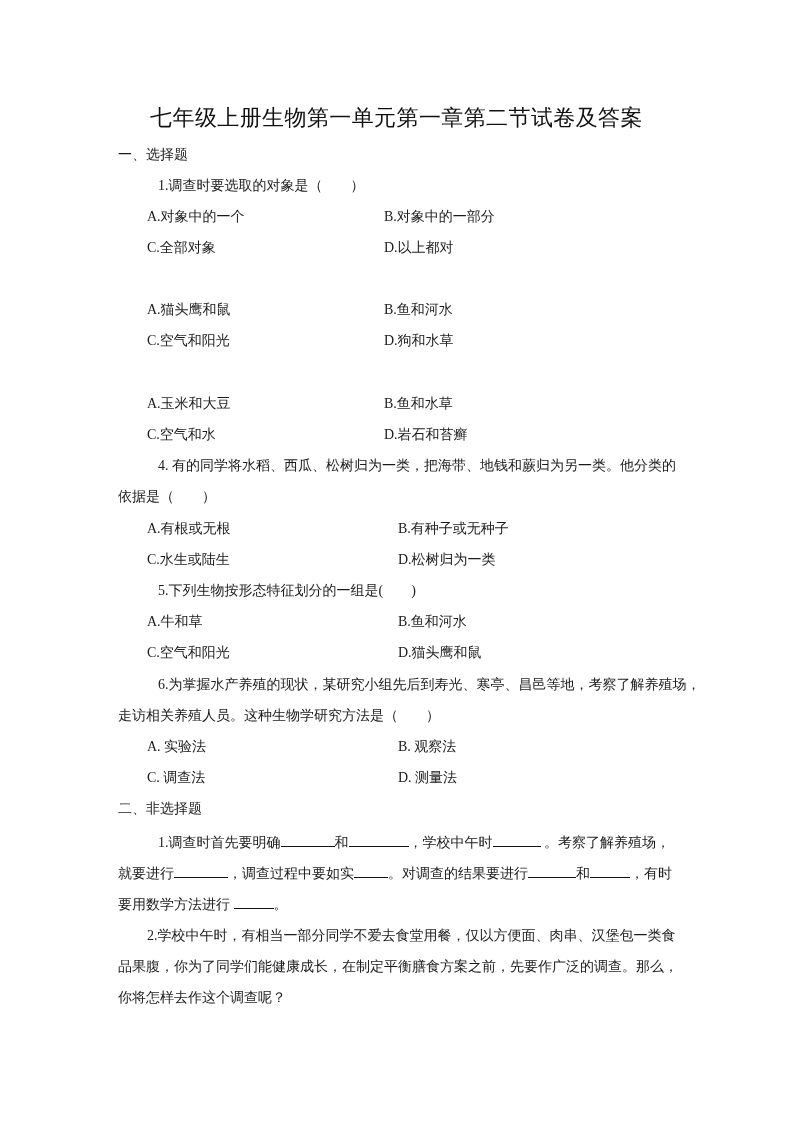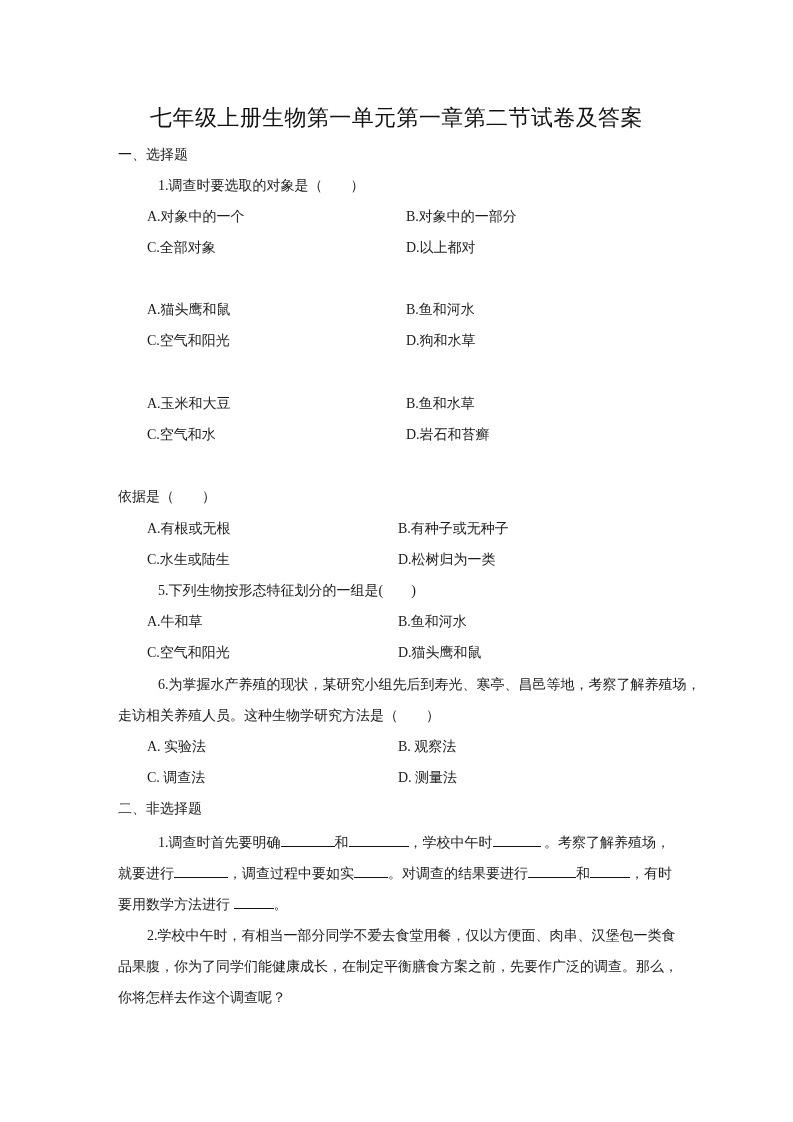--- a/index.html
+++ b/index.html
@@ -5,21 +5,21 @@
   html, body { margin: 0; padding: 0; background: #ffffff; }
   body { width: 793px; height: 1122px; position: relative; overflow: hidden;
          font-family: "DejaVu Serif", "Liberation Serif", serif; color: #1a1a1a; }
   .page { position: absolute; left: 0; top: 0; width: 793px; height: 1122px; font-family: Liberation Serif, serif; }
   .title { position: absolute; top: 103px; left: 0; width: 793px; text-align: center;
            font-size: 22px; letter-spacing: 0.4px; color: #111; }
   .line { position: absolute; font-size: 14px; line-height: 18px; white-space: nowrap; }
   .sec { left: 118px; }
   .q { left: 147px; margin-left: 11px; }
   .optA { left: 147px; }
-  .optB { left: 406px; text-align: right; }
+  .optB { left: 384px; text-align: right; }
   .optB2 { left: 398px; }
   .blank { display: inline-block; border-bottom: 1px solid #111; height: 14px; vertical-align: baseline; }
   .para { position: absolute; left: 118px; width: 562px; font-size: 14px; line-height: 31px; text-indent: 29px; }
 </style>
 </head>
 <body>
 
 <div class="page">
 
   <div class="title">七年级上册生物第一单元第一章第二节试卷及答案</div>
@@ -35,20 +35,21 @@
   <div class="line optA" style="top:301px">A.猫头鹰和鼠</div>
   <div class="line optB" style="top:301px">B.鱼和河水</div>
   <div class="line optA" style="top:332px">C.空气和阳光</div>
   <div class="line optB" style="top:332px">D.狗和水草</div>
 
   <div class="line optA" style="top:395px">A.玉米和大豆</div>
   <div class="line optB" style="top:395px">B.鱼和水草</div>
   <div class="line optA" style="top:426px">C.空气和水</div>
   <div class="line optB" style="top:426px">D.岩石和苔癣</div>
 
+  <div class="line q" style="top:457px">4. 有的同学将水稻、西瓜、松树归为一类，把海带、地钱和蕨归为另一类。他分类的</div>
   <div class="line sec" style="top:488px">依据是（　　）</div>
   <div class="line optA" style="top:520px">A.有根或无根</div>
   <div class="line optB2" style="top:520px">B.有种子或无种子</div>
   <div class="line optA" style="top:551px">C.水生或陆生</div>
   <div class="line optB2" style="top:551px">D.松树归为一类</div>
 
   <div class="line q" style="top:582px">5.下列生物按形态特征划分的一组是(　　)</div>
   <div class="line optA" style="top:613px">A.牛和草</div>
   <div class="line optB2" style="top:613px">B.鱼和河水</div>
   <div class="line optA" style="top:644px">C.空气和阳光</div>

